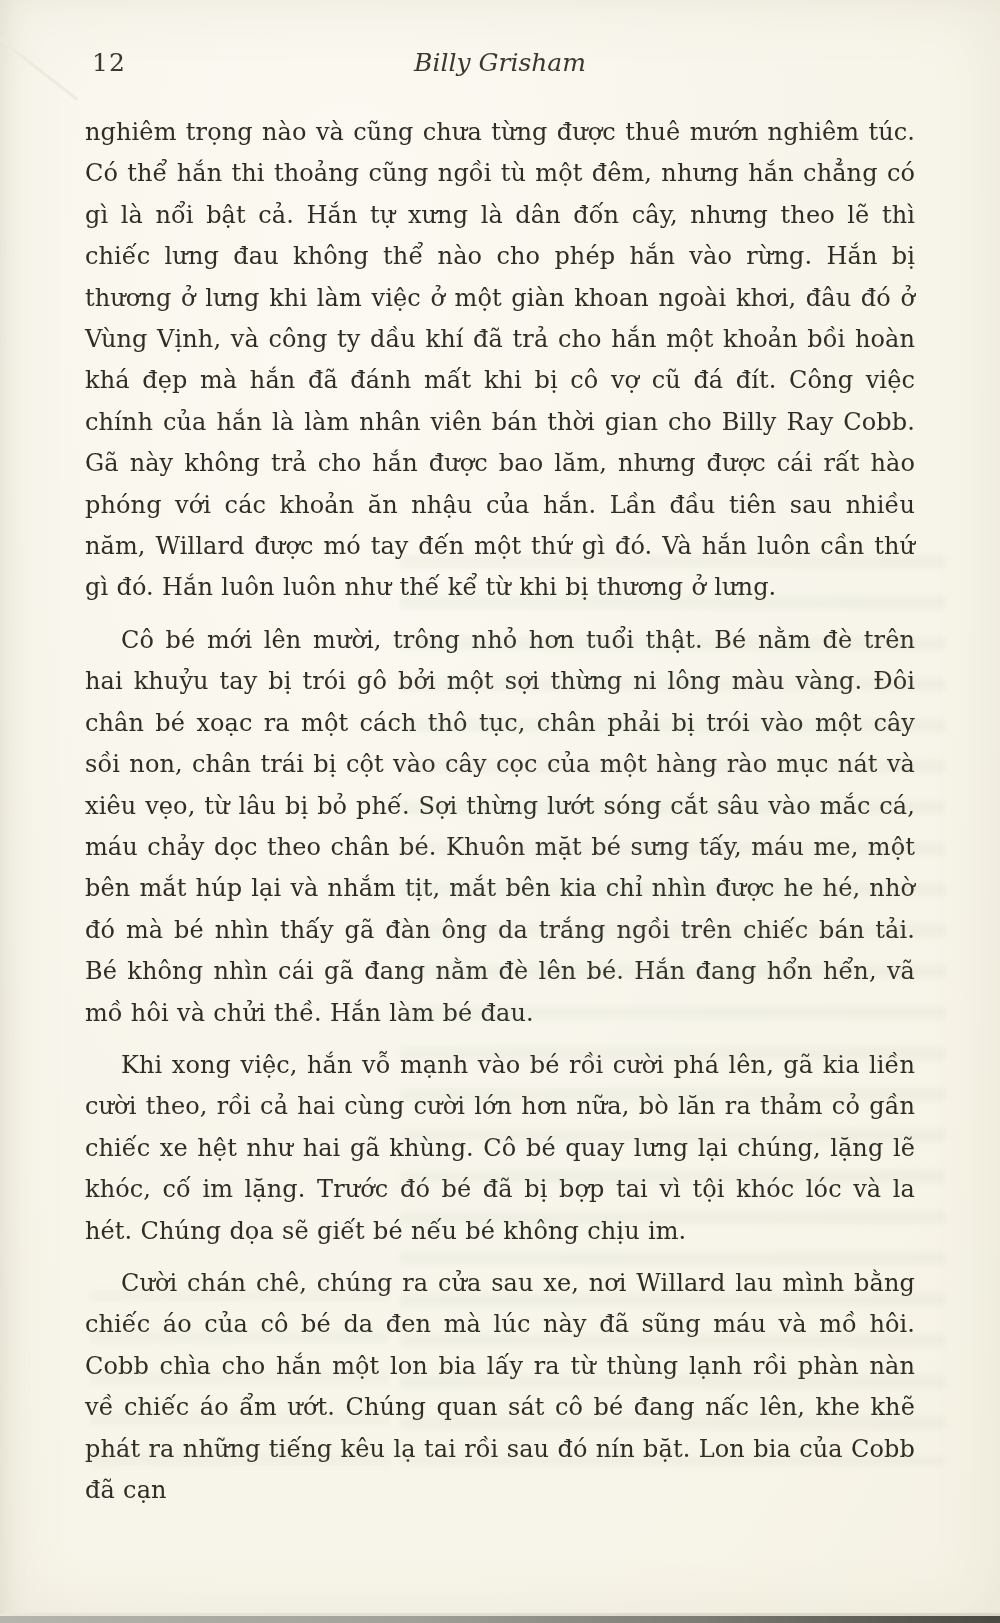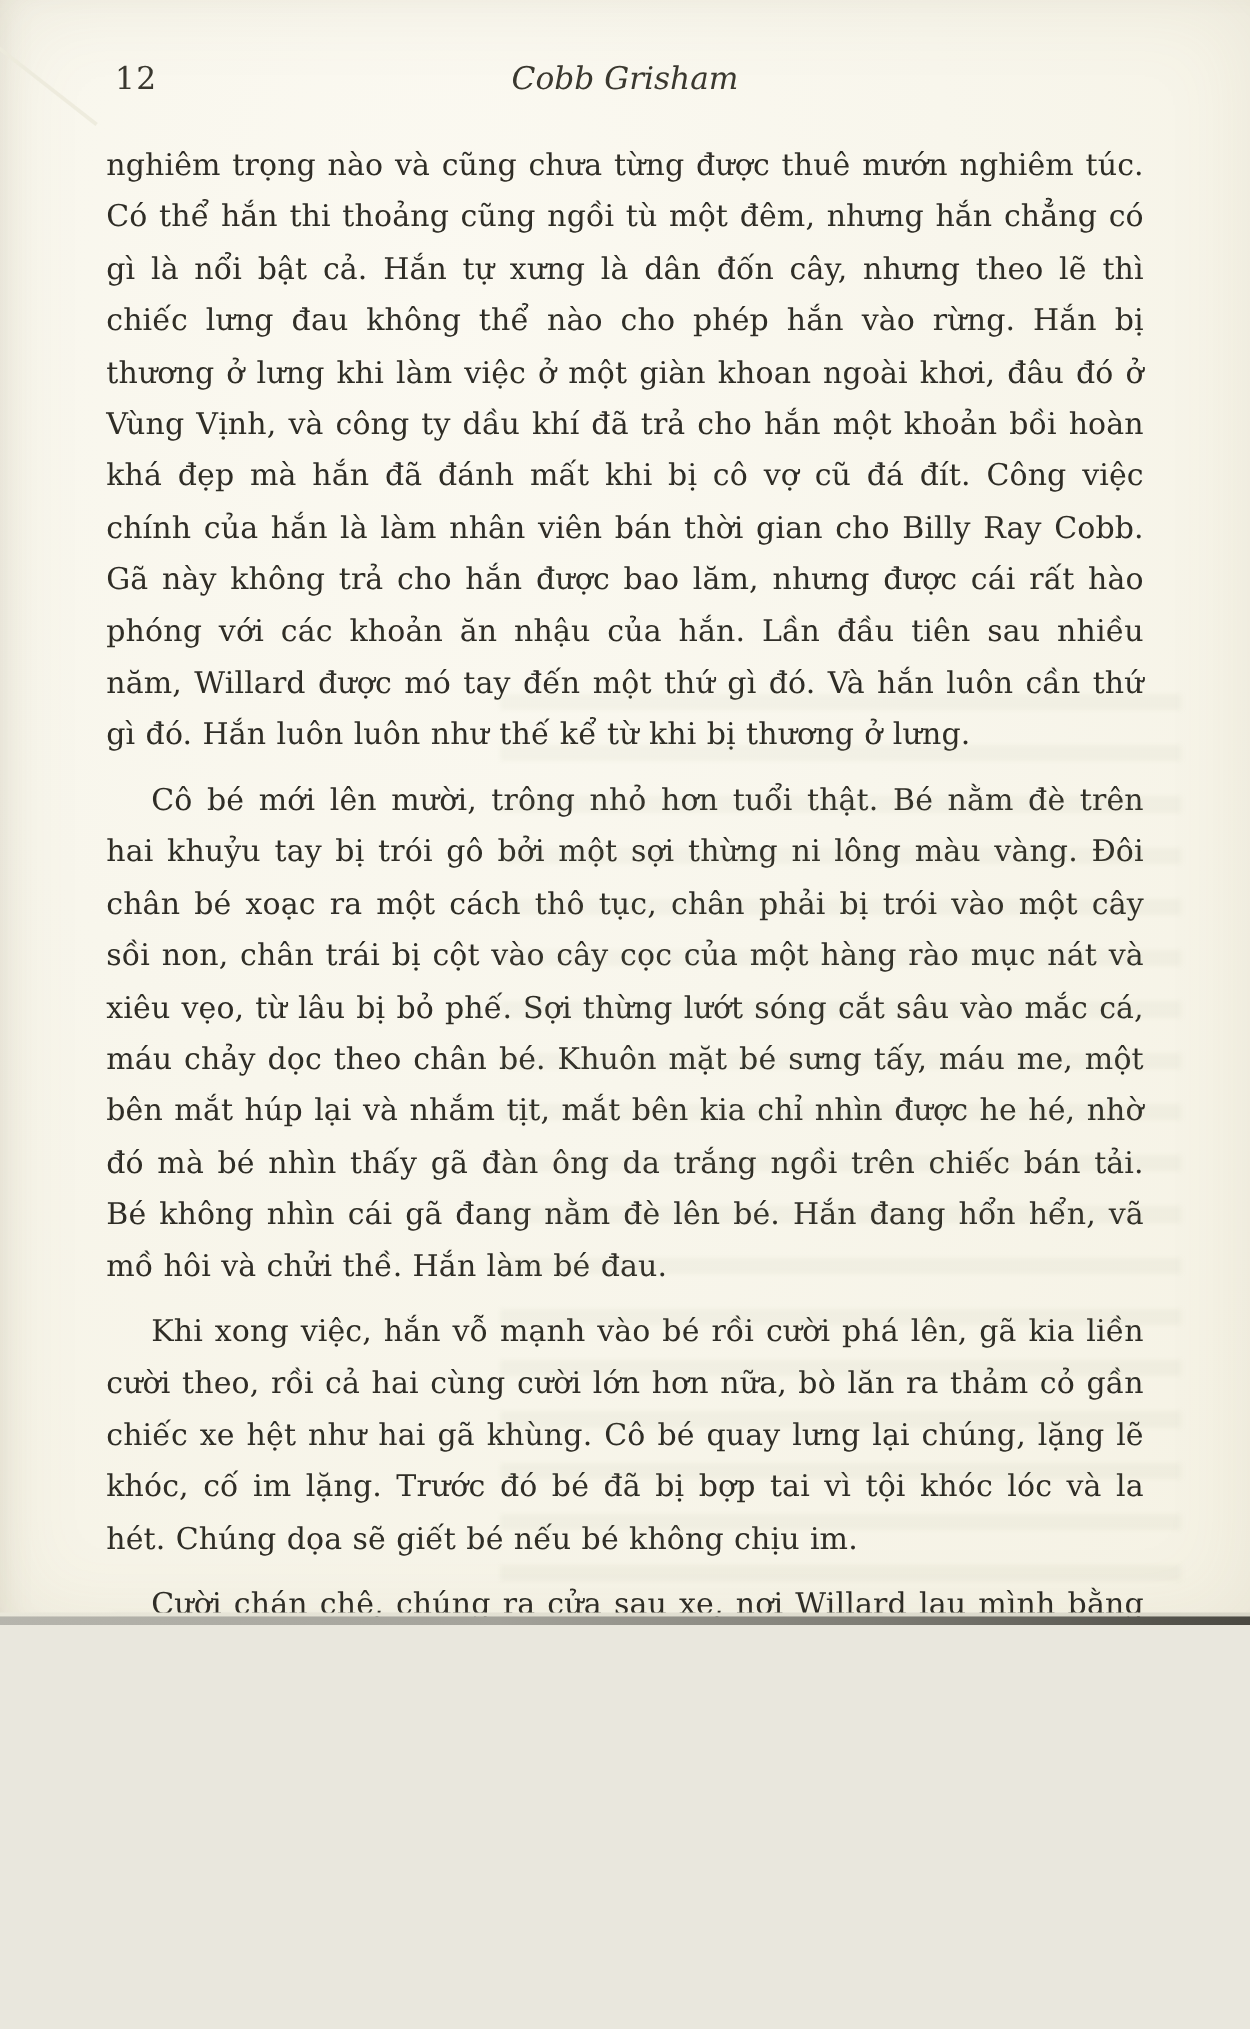--- a/index.html
+++ b/index.html
@@ -4,21 +4,21 @@
 <title>Scanned book page</title>
 <style>
   html, body {
     margin: 0;
     padding: 0;
     background: #e9e7dd;
   }
   .page {
     position: relative;
     width: 1000px;
-    height: 1300px;
+    height: 1623px;
     margin: 0 auto;
     background:
       radial-gradient(ellipse at 35% 18%, #fbf9f1 0%, #f8f6ec 45%, #f5f2e4 100%);
     box-shadow: inset 0 0 70px rgba(125, 115, 80, 0.10),
                 inset 14px 0 30px -18px rgba(120, 110, 80, 0.18);
     overflow: hidden;
     font-family: "DejaVu Serif", "Liberation Serif", serif;
     color: #2f2d26;
   }
 
@@ -134,21 +134,21 @@
 </style>
 </head>
 <body>
 
 <div class="page">
 
   <div class="scan-mark-topleft"></div>
 
   <header class="running-head">
     <span class="page-num">12</span>
-    <span class="author">Cobb Grisham</span>
+    <span class="author">Billy Grisham</span>
   </header>
 
   <main class="body-text" id="paragraphs">
       <p class="">nghiêm trọng nào và cũng chưa từng được thuê mướn nghiêm túc. Có thể hắn thi thoảng cũng ngồi tù một đêm, nhưng hắn chẳng có gì là nổi bật cả. Hắn tự xưng là dân đốn cây, nhưng theo lẽ thì chiếc lưng đau không thể nào cho phép hắn vào rừng. Hắn bị thương ở lưng khi làm việc ở một giàn khoan ngoài khơi, đâu đó ở Vùng Vịnh, và công ty dầu khí đã trả cho hắn một khoản bồi hoàn khá đẹp mà hắn đã đánh mất khi bị cô vợ cũ đá đít. Công việc chính của hắn là làm nhân viên bán thời gian cho Billy Ray Cobb. Gã này không trả cho hắn được bao lăm, nhưng được cái rất hào phóng với các khoản ăn nhậu của hắn. Lần đầu tiên sau nhiều năm, Willard được mó tay đến một thứ gì đó. Và hắn luôn cần thứ gì đó. Hắn luôn luôn như thế kể từ khi bị thương ở lưng.</p>
       <p class="indent">Cô bé mới lên mười, trông nhỏ hơn tuổi thật. Bé nằm đè trên hai khuỷu tay bị trói gô bởi một sợi thừng ni lông màu vàng. Đôi chân bé xoạc ra một cách thô tục, chân phải bị trói vào một cây sồi non, chân trái bị cột vào cây cọc của một hàng rào mục nát và xiêu vẹo, từ lâu bị bỏ phế. Sợi thừng lướt sóng cắt sâu vào mắc cá, máu chảy dọc theo chân bé. Khuôn mặt bé sưng tấy, máu me, một bên mắt húp lại và nhắm tịt, mắt bên kia chỉ nhìn được he hé, nhờ đó mà bé nhìn thấy gã đàn ông da trắng ngồi trên chiếc bán tải. Bé không nhìn cái gã đang nằm đè lên bé. Hắn đang hổn hển, vã mồ hôi và chửi thề. Hắn làm bé đau.</p>
       <p class="indent">Khi xong việc, hắn vỗ mạnh vào bé rồi cười phá lên, gã kia liền cười theo, rồi cả hai cùng cười lớn hơn nữa, bò lăn ra thảm cỏ gần chiếc xe hệt như hai gã khùng. Cô bé quay lưng lại chúng, lặng lẽ khóc, cố im lặng. Trước đó bé đã bị bợp tai vì tội khóc lóc và la hét. Chúng dọa sẽ giết bé nếu bé không chịu im.</p>
       <p class="indent">Cười chán chê, chúng ra cửa sau xe, nơi Willard lau mình bằng chiếc áo của cô bé da đen mà lúc này đã sũng máu và mồ hôi. Cobb chìa cho hắn một lon bia lấy ra từ thùng lạnh rồi phàn nàn về chiếc áo ẩm ướt. Chúng quan sát cô bé đang nấc lên, khe khẽ phát ra những tiếng kêu lạ tai rồi sau đó nín bặt. Lon bia của Cobb đã cạn</p>
     </main>
 
   <div class="ghost-overlay"></div>

